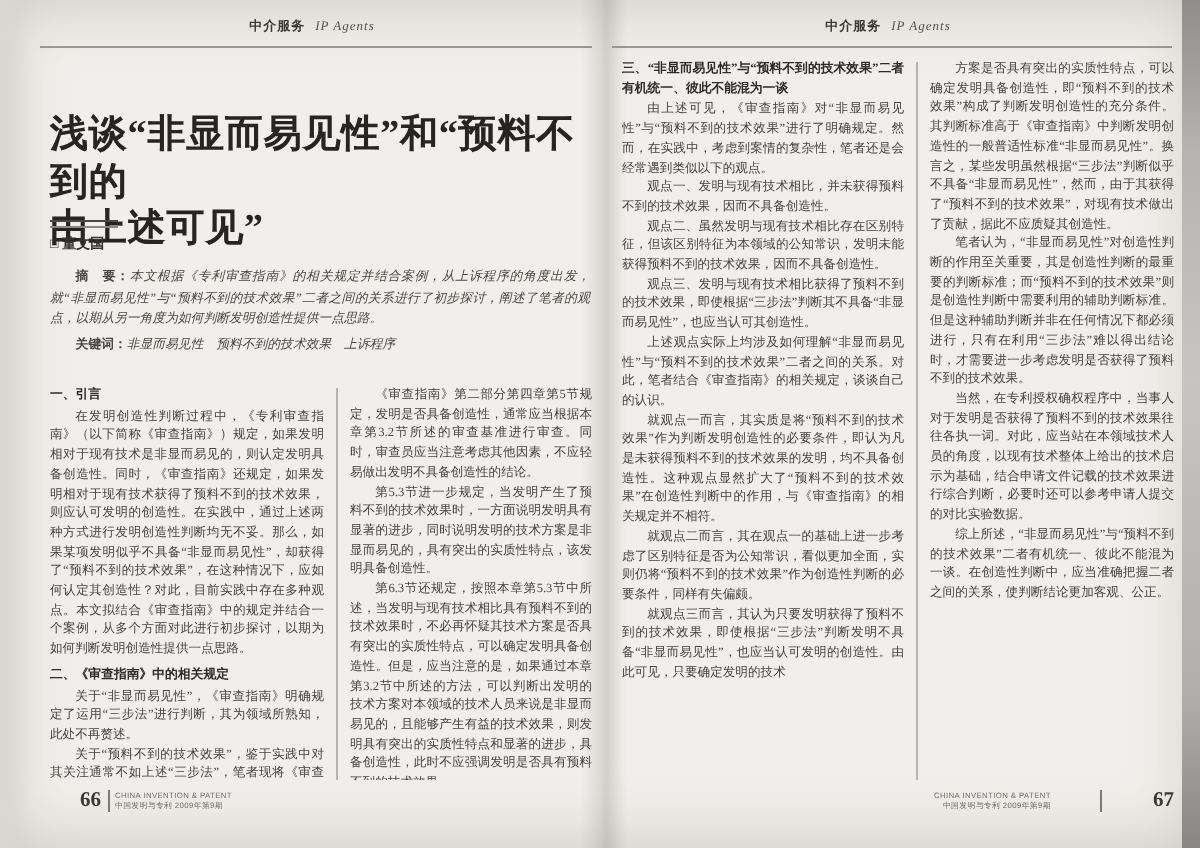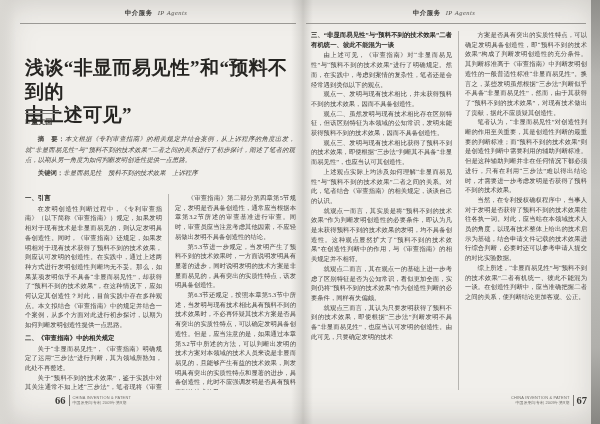--- a/index.html
+++ b/index.html
@@ -46,22 +46,22 @@
   .col-l2{width:121px;}
   .col-r1{width:141px;}
   .col-r2{width:122px;}
   .vdiv{width:1px;background:#b6b4b0;margin:1px 6px 0 6px;}
   .col h4{margin:0 0 1px 0;font-size:6.4px;line-height:9.7px;font-weight:700;color:#2d2c29;}
   .col h4.mt{margin-top:3px;}
   .col p.para{margin:0;text-indent:2em;}
 
   
   .footer{position:absolute;top:395px;display:flex;align-items:center;}
-  .footer-left{left:55px;justify-content:center;}
-  .footer-right{left:467px;width:120px;justify-content:flex-end;}
+  .footer-left{left:40px;justify-content:center;}
+  .footer-right{left:467px;width:120px;justify-content:space-between;}
   .pageno{font-size:10.5px;font-weight:700;color:#3a3936;}
   .fbar{width:1px;height:11px;background:#7c7a76;margin:0 3px;}
   .fmeta{font-size:3.9px;line-height:4.8px;color:#6e6c68;
     font-family:"Liberation Sans","DejaVu Sans",sans-serif;letter-spacing:.2px;}
   .footer-right .fmeta{text-align:right;}
 </style>
 </head>
 <body>
 
 <div class="scan">

